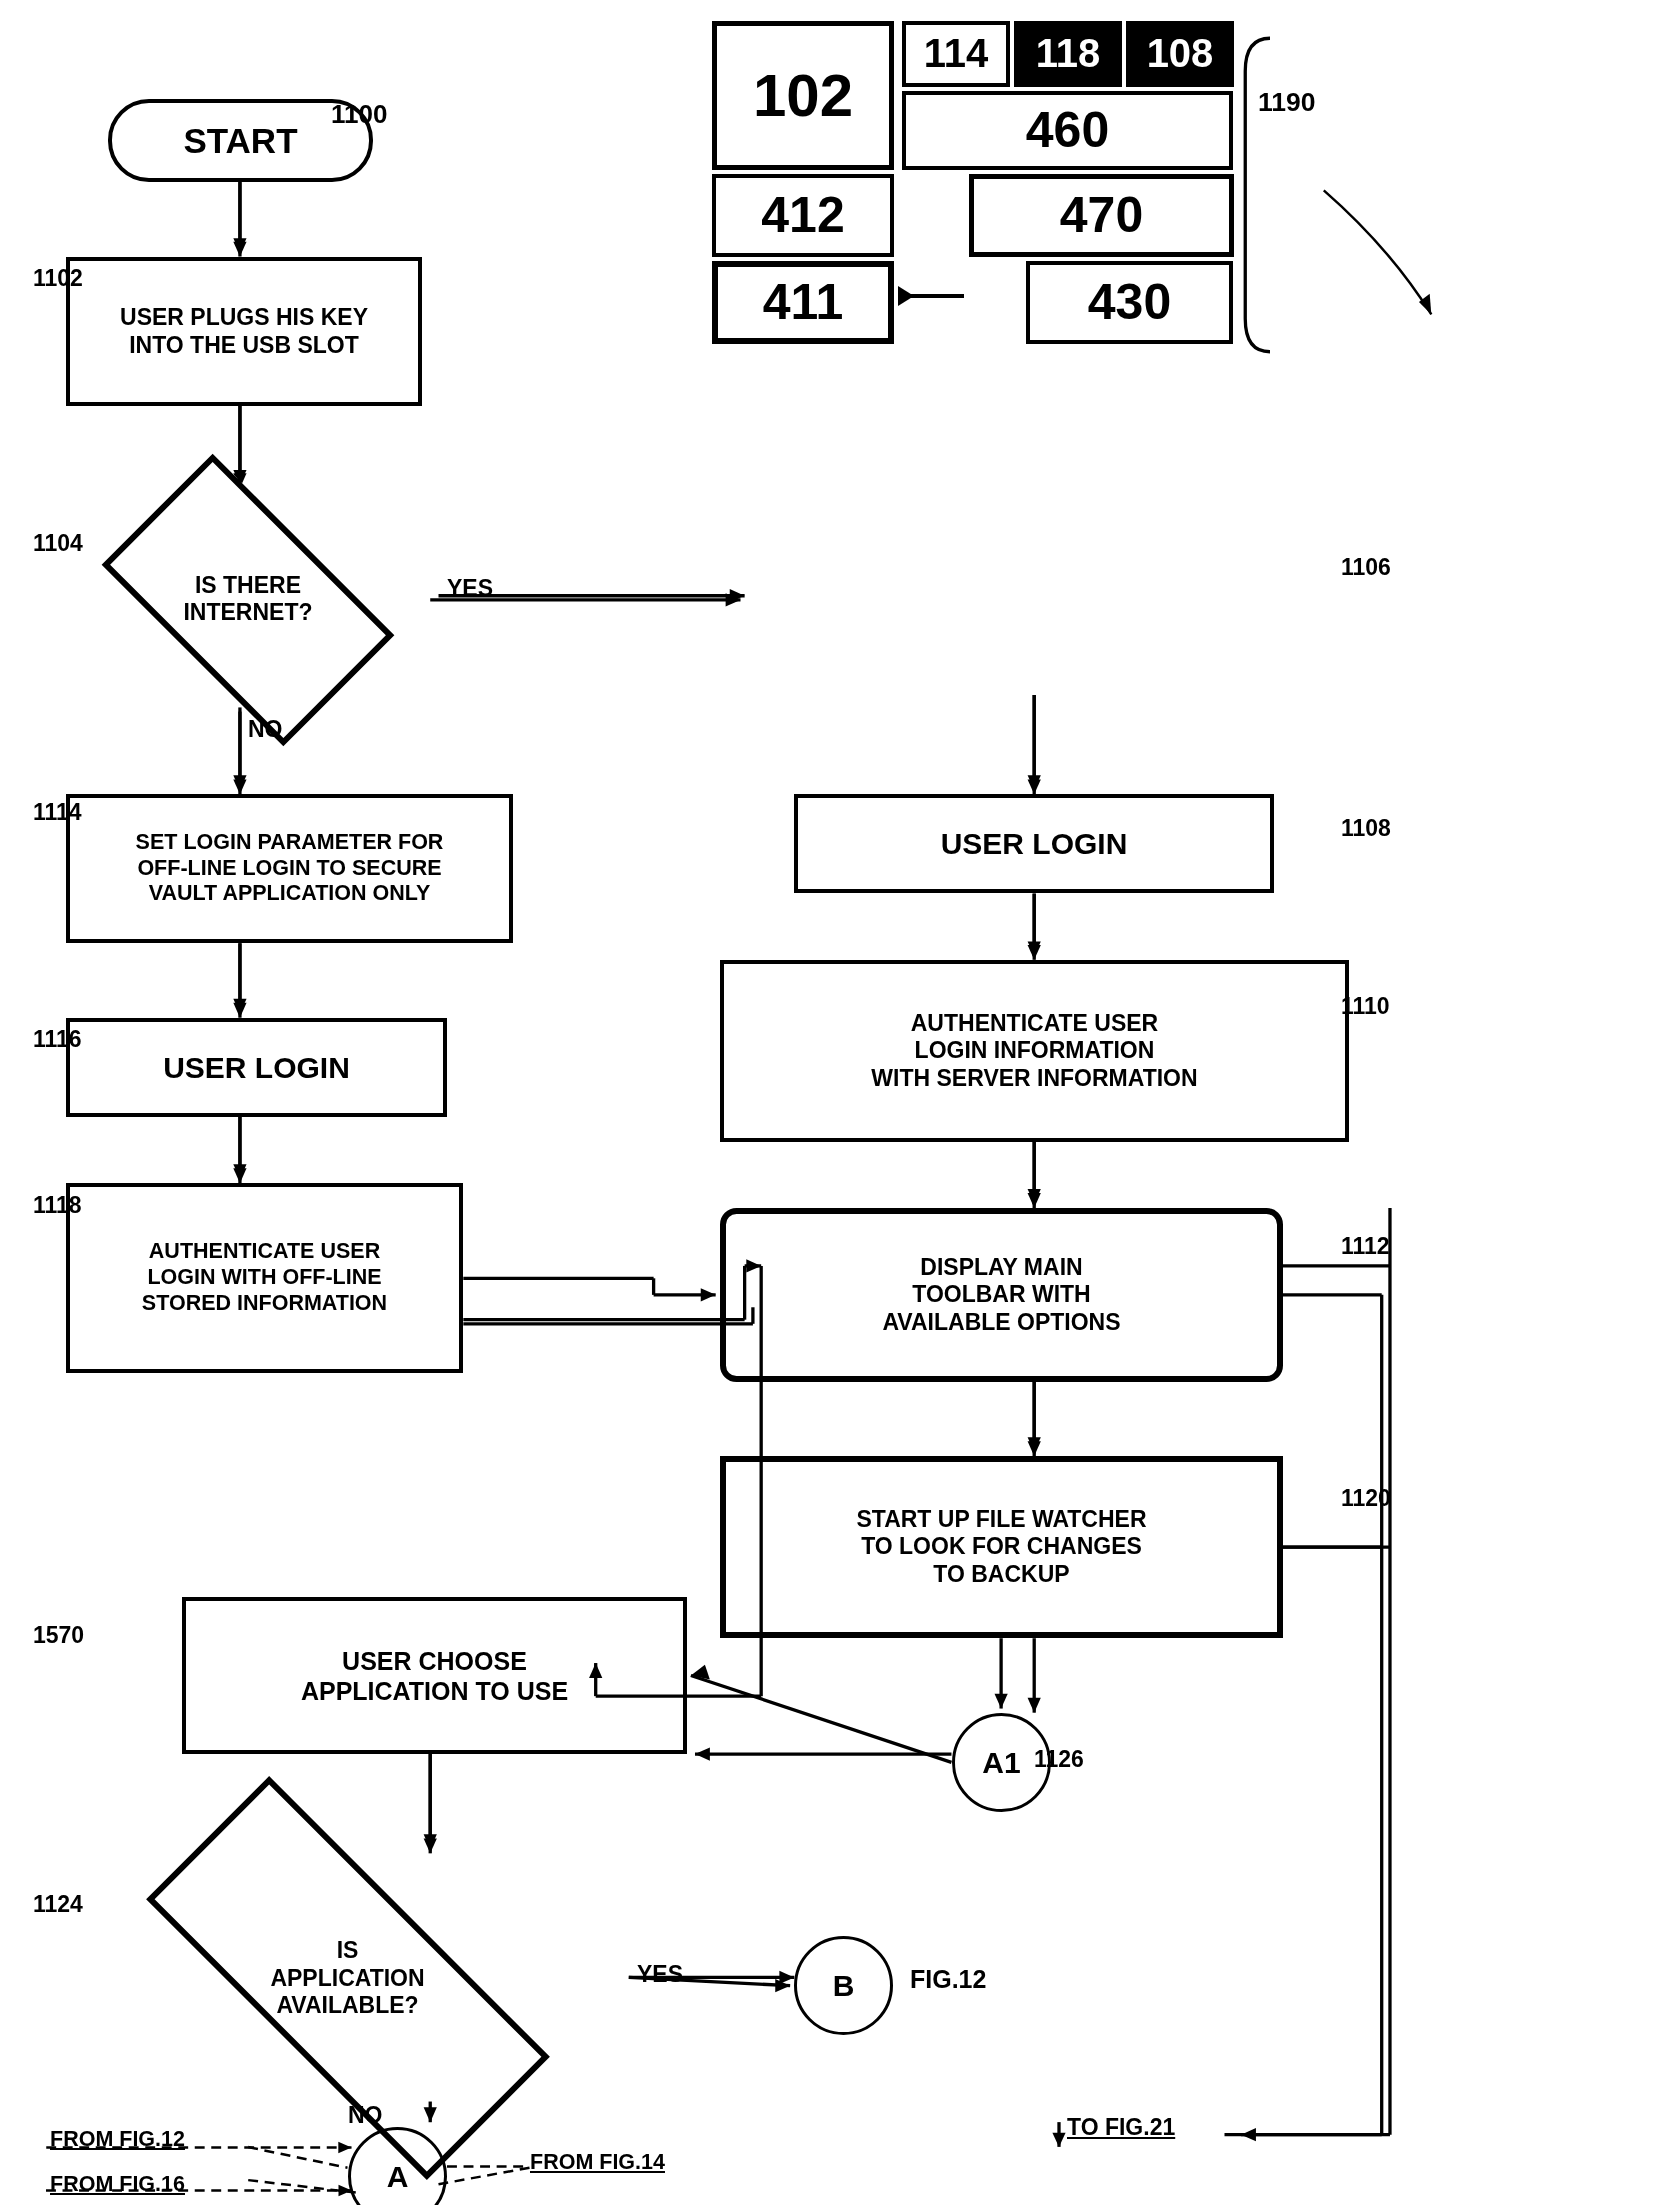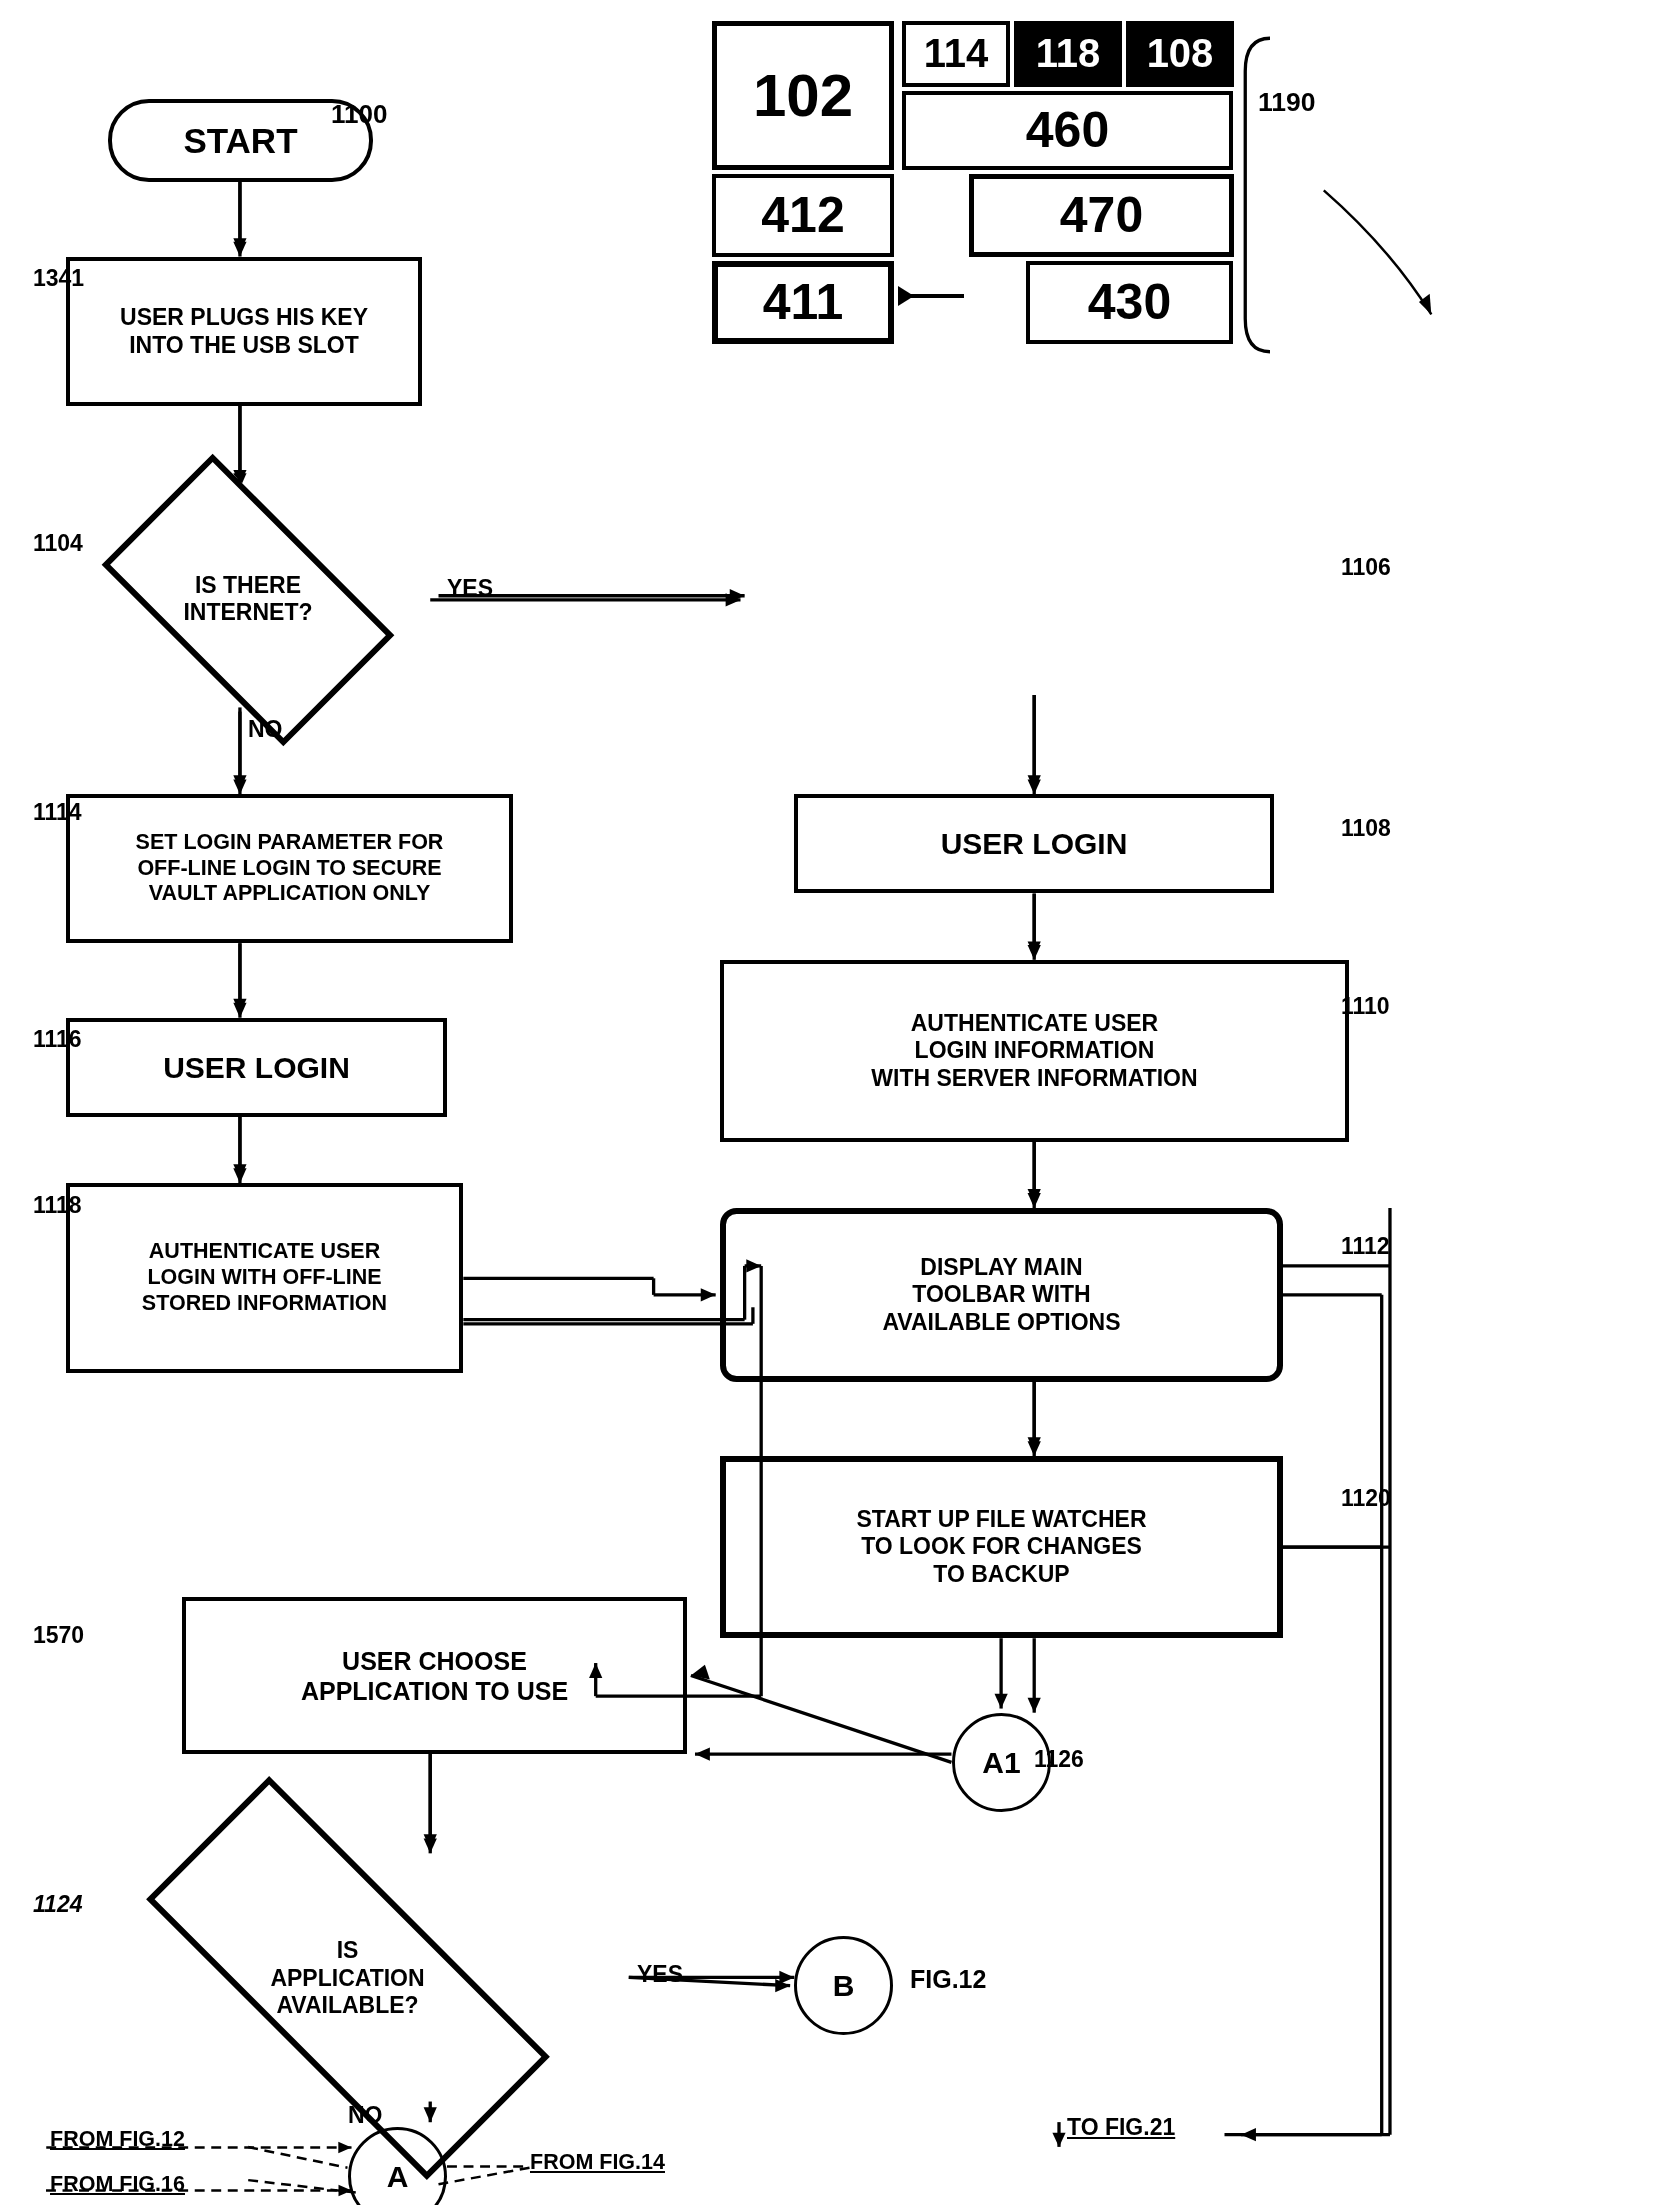--- a/index.html
+++ b/index.html
@@ -206,21 +206,21 @@
 
   <div style="position:absolute; left:331px; top:99px; font-size:26px; font-weight:bold;">
     <span>1100</span>
   </div>
 
   <div class="shape rounded-rect" style="left:108px; top:99px; width:265px; height:83px; font-size:35px;">
     <span>START</span>
   </div>
 
   <div style="position:absolute; left:33px; top:265px; font-size:23px; font-weight:bold;">
-    <span>1341</span>
+    <span>1102</span>
   </div>
 
   <div class="shape rect" style="left:66px; top:257px; width:356px; height:149px; font-size:23px;">
     <span style="white-space:pre-line;">USER PLUGS HIS KEY
 INTO THE USB SLOT</span>
   </div>
 
   <div style="position:absolute; left:33px; top:530px; font-size:23px; font-weight:bold;">
     <span>1104</span>
   </div>
@@ -311,21 +311,21 @@
   </div>
 
   <div style="position:absolute; left:33px; top:1622px; font-size:23px; font-weight:bold;">
     <span>1570</span>
   </div>
   <div class="shape rect" style="left:182px; top:1597px; width:505px; height:157px; font-size:25px;">
     <span style="white-space:pre-line;">USER CHOOSE
 APPLICATION TO USE</span>
   </div>
 
-  <div style="position:absolute; left:33px; top:1891px; font-size:23px; font-weight:bold;font-style:italic;">
+  <div style="position:absolute; left:33px; top:1891px; font-size:23px; font-weight:bold;">
     <span>1124</span>
   </div>
   <div class="diamond-container" style="left:66px; top:1854px; width:563px; height:248px;">
     <div class="diamond-inner" style="width:397px; height:174px;"></div>
     <div class="diamond-text">
       <span style="white-space:pre-line; font-size:23px;">IS
 APPLICATION
 AVAILABLE?</span>
     </div>
   </div>

